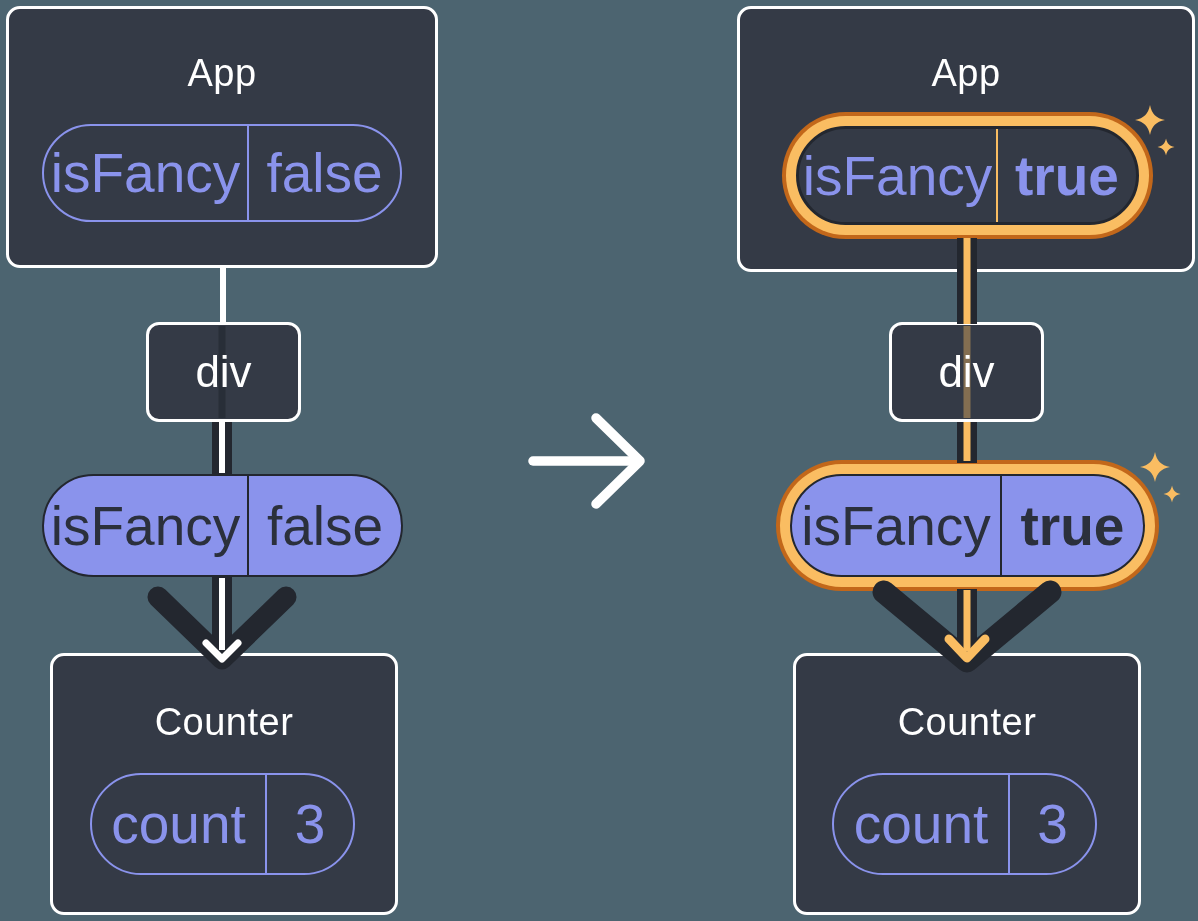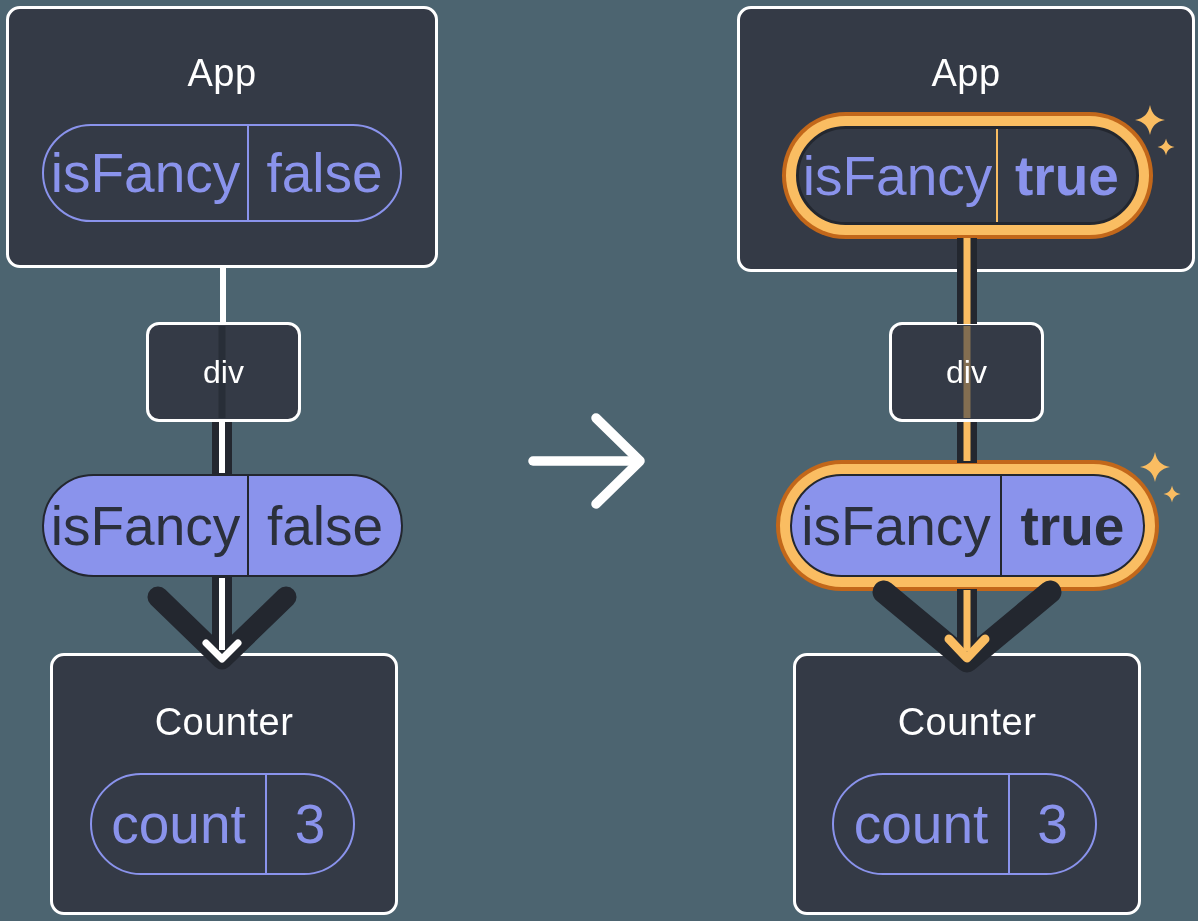--- a/index.html
+++ b/index.html
@@ -13,21 +13,21 @@
   }
   .box{
     position:absolute;background:#343A46;border:3px solid #FFFFFF;border-radius:13px;
     box-sizing:border-box;display:flex;align-items:center;justify-content:center;
   }
   .card-title{
     position:absolute;text-align:center;color:#FFFFFF;font-size:38px;font-weight:500;
     letter-spacing:0.5px;
   }
   .box-label{
-    position:relative;z-index:7;color:#FFFFFF;font-size:32px;font-weight:500;
+    position:relative;z-index:7;color:#FFFFFF;font-size:44px;font-weight:500;
   }
   .pill{
     position:absolute;display:flex;align-items:stretch;box-sizing:border-box;
     border-radius:999px;font-size:55px;
   }
   .pill-cell{
     display:flex;align-items:center;justify-content:center;box-sizing:border-box;
   }
   .pill-outline{
     border:2.5px solid #8A93EC;color:#8A93EC;background:transparent;

